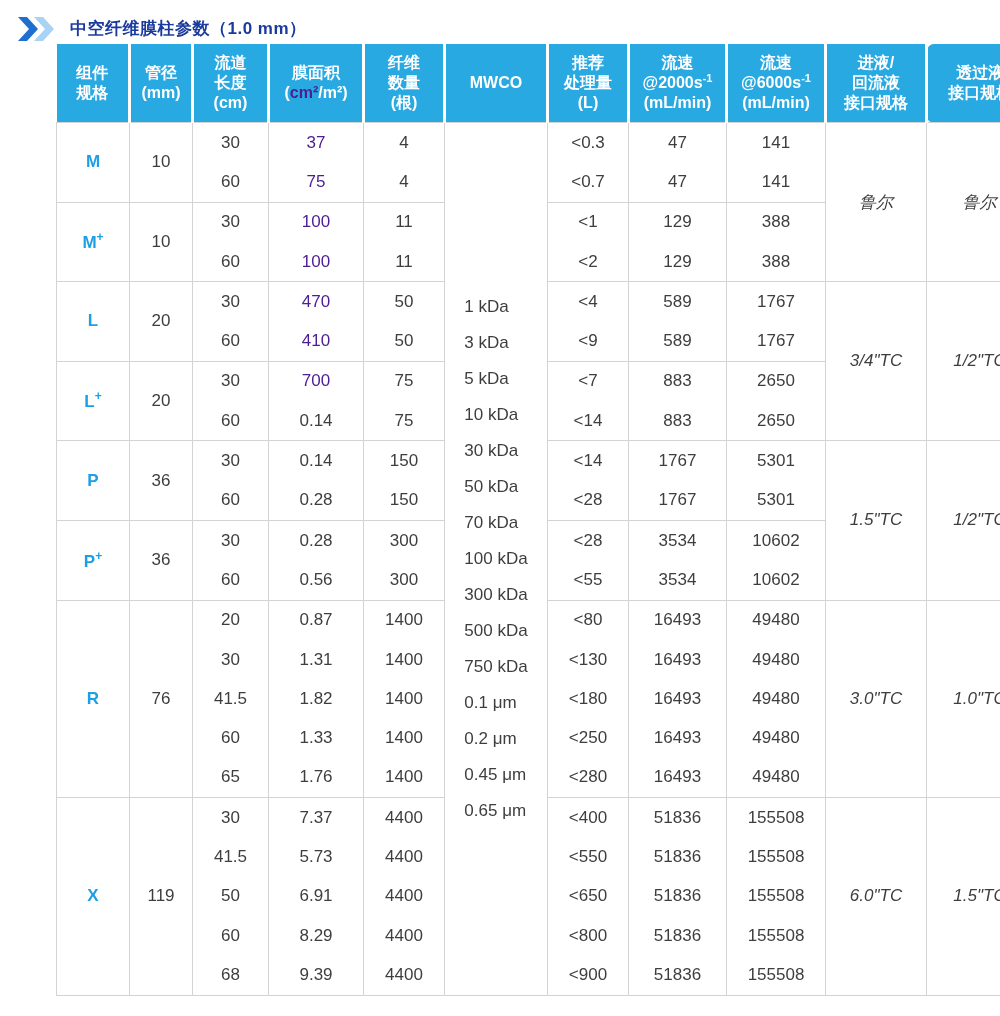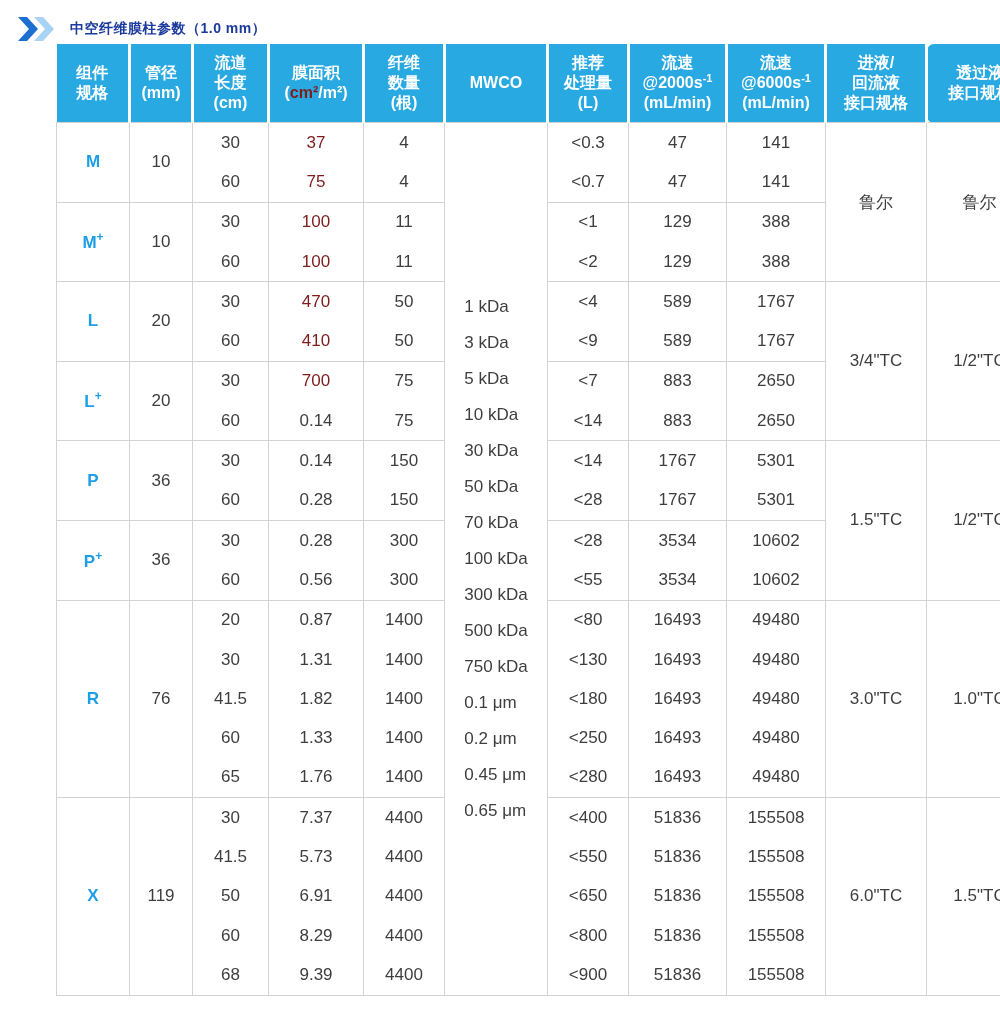--- a/index.html
+++ b/index.html
@@ -11,21 +11,21 @@
   .page{position:relative;width:1000px;height:1016px;overflow:hidden;}
 
   
   .titlebar{
     display:flex;align-items:center;
     padding:13px 0 0 18px;height:44px;box-sizing:border-box;
   }
   .chevron-icon{width:40px;height:24px;flex:0 0 auto;}
   .page-title{
     margin-left:12px;
-    font-size:14px;font-weight:bold;color:#1b3a9d;
+    font-size:17px;font-weight:bold;color:#1b3a9d;
     letter-spacing:0.5px;
   }
 
   
   .table-wrap{margin:0 0 0 12px;}
   table.spec-table{
     border-collapse:collapse;table-layout:fixed;width:976px;margin-left:44px;
   }
   .spec-table th{
     background:#29a9e1;color:#ffffff;
@@ -33,27 +33,27 @@
     height:78px;padding:0;text-align:center;vertical-align:middle;
     border:none;border-right:3px solid #ffffff;
   }
   .spec-table th:last-child{border-right:none;border-radius:7px;}
   .spec-table td{
     border:1px solid #d3d3d3;
     padding:0;text-align:center;vertical-align:middle;
     color:#3e3e3e;font-size:17px;
   }
   .line{height:39.3px;display:flex;align-items:center;justify-content:center;}
-  .red{color:#7f1d1d;}
+  .red{color:#4c1d95;}
   .spec-label{color:#1e9fe5;font-weight:bold;font-size:17px;}
   .spec-label sup{font-size:12px;}
   th sup{font-size:11px;line-height:0;}
   .mwco-list{display:inline-block;text-align:left;}
   .mwco-item{height:36px;display:flex;align-items:center;font-size:17px;color:#3e3e3e;text-align:center;}
-  .iface{font-size:16px;}
+  .iface{font-size:16px;font-style:italic;}
 </style>
 </head>
 <body>
 
 <div class="page">
 
   <div class="titlebar">
     <svg class="chevron-icon" viewBox="0 0 40 24" xmlns="http://www.w3.org/2000/svg">
       <polygon points="0,0 9,0 20,12 9,24 0,24 11,12" fill="#1e6fd2"></polygon>
       <polygon points="16,0 25,0 36,12 25,24 16,24 27,12" fill="#a9d3f4"></polygon>

